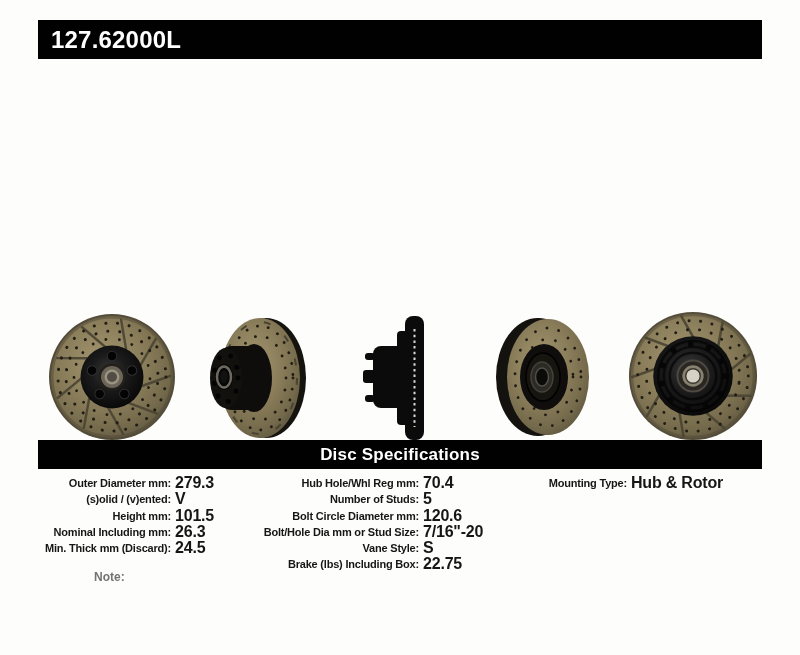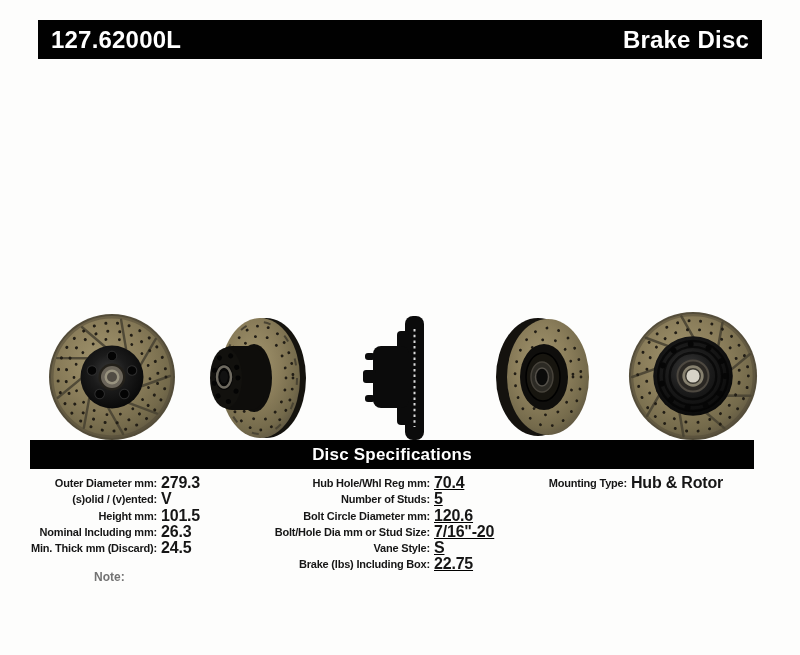--- a/index.html
+++ b/index.html
@@ -12,29 +12,29 @@
     position:absolute;left:38px;top:20px;width:724px;height:39px;
     background:#010101;color:#ffffff;display:flex;justify-content:space-between;
     align-items:center;padding:0 13px;box-sizing:border-box;
     font-size:24px;font-weight:bold;letter-spacing:0.2px;
   }
   
   .view{position:absolute;z-index:1;}
   .view svg{display:block;width:100%;height:100%;}
   
   .spec-banner{
-    position:absolute;left:30px;top:440px;width:724px;height:29px;
+    position:absolute;left:38px;top:440px;width:724px;height:29px;
     background:#010101;color:#ffffff;z-index:2;
     display:flex;align-items:center;justify-content:center;
     font-size:17px;font-weight:bold;letter-spacing:0.2px;
   }
   
   .spec-col{position:absolute;top:475px;z-index:2;}
-  .spec-col-left{left:161px;}
-  .spec-col-middle{left:434px;text-decoration:underline;}
+  .spec-col-left{left:175px;}
+  .spec-col-middle{left:423px;}
   .spec-col-right{left:631px;}
   .spec-row{position:relative;height:16.3px;line-height:16.3px;white-space:nowrap;}
   .spec-label{
     position:absolute;right:100%;padding-right:4px;white-space:nowrap;
     font-size:11px;font-weight:bold;color:#161616;letter-spacing:-0.2px;
   }
   .spec-value{
     font-size:16px;font-weight:bold;color:#161616;letter-spacing:-0.2px;
   }
   
@@ -61,21 +61,20 @@
         <stop offset="45%" stop-color="#1b1b1b"></stop>
         <stop offset="100%" stop-color="#070707"></stop>
       </radialGradient>
       <line id="slotLine" x1="30" y1="9" x2="58" y2="-1"></line>
       <circle id="lugHole" cx="0" cy="-21" r="4.8"></circle>
     </defs>
   </svg>
 
   <div class="header-bar">
     <span>127.62000L</span>
-    <span>Brake Disc</span>
   </div>
 
   <div class="view" style="left:47px;top:312px;width:130px;height:130px">
     <svg viewBox="-65 -65 130 130">
       <circle r="63" fill="#544d3a"></circle>
       <circle r="61" fill="url(#goldA)"></circle>
       <circle r="60" fill="none" stroke="#4f4836" stroke-width="3" opacity="0.5"></circle>
       <g stroke="#4a4433" stroke-width="2.4" stroke-linecap="round" opacity="0.9">
         <use href="#slotLine"></use>
           <use href="#slotLine" transform="rotate(40)"></use>

